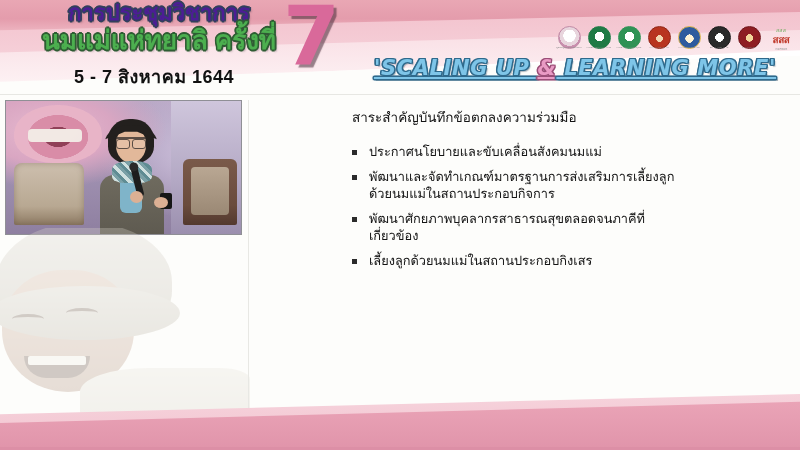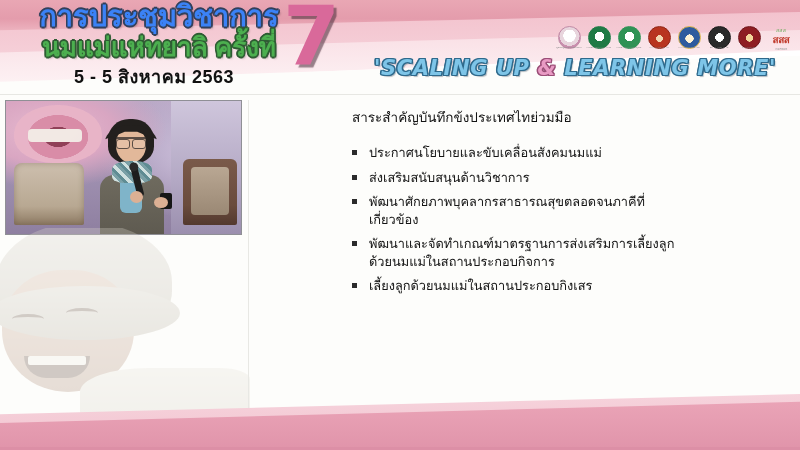--- a/index.html
+++ b/index.html
@@ -43,21 +43,21 @@
     position:absolute;left:0;top:94px;width:800px;height:1px;
     background:#e7e7e3;
   }
 
   
   .title-thai{
     position:absolute;left:14px;top:2px;width:290px;text-align:center;
     line-height:1;
   }
   .title-line1{
-    font-size:29px;font-weight:bold;color:#3b82f6;letter-spacing:0px;
+    font-size:22px;font-weight:bold;color:#4c1d95;letter-spacing:0px;
     -webkit-text-stroke:0px;
     text-shadow:
       -1.4px -1.4px 0 #33415c, 1.4px -1.4px 0 #33415c,
       -1.4px 1.4px 0 #33415c, 1.4px 1.4px 0 #33415c,
       0 -1.6px 0 #33415c, 0 1.6px 0 #33415c,
       -1.6px 0 0 #33415c, 1.6px 0 0 #33415c,
       2px 2px 2px rgba(60,40,50,.35);
     white-space:nowrap;
   }
   .title-line2{
@@ -91,21 +91,21 @@
     font-size:21px;font-weight:bold;font-style:italic;
     letter-spacing:.6px;
     font-family:"DejaVu Sans",sans-serif;
   }
   .slogan span{color:#7ec5e8;
     text-shadow:
       -1.2px -1.2px 0 #2f6a8c, 1.2px -1.2px 0 #2f6a8c,
       -1.2px 1.2px 0 #2f6a8c, 1.2px 1.2px 0 #2f6a8c,
       0 1.4px 0 #2f6a8c, 0 -1.4px 0 #2f6a8c,
       1.4px 0 0 #2f6a8c, -1.4px 0 0 #2f6a8c,
-      2px 2px 1px rgba(40,60,80,.35);}
+      2px 2px 1px rgba(40,60,80,.35); text-decoration: underline;}
   .slogan span.amp{color:#e99bc4;
     text-shadow:
       -1.2px -1.2px 0 #9b4f78, 1.2px -1.2px 0 #9b4f78,
       -1.2px 1.2px 0 #9b4f78, 1.2px 1.2px 0 #9b4f78,
       0 1.4px 0 #9b4f78, 0 -1.4px 0 #9b4f78,
       1.4px 0 0 #9b4f78, -1.4px 0 0 #9b4f78;}
 
   
   .logo-row{
     position:absolute;right:4px;top:22px;
@@ -316,21 +316,21 @@
   .content{
     position:absolute;left:352px;top:108px;width:420px;
     color:#1a1a1a;
   }
   .lead{
     font-size:13.5px;line-height:20px;color:#141414;
     white-space:nowrap;
   }
   .lead div{margin:0;padding:0;}
   .bullets{
-    list-style:none;margin:16px 0 5px 0;padding:0;
+    list-style:none;margin:16px 0 5px 0;padding:0;font-family:Liberation Serif, serif;
   }
   .bullets li{
     position:relative;padding-left:17px;margin-bottom:7px;
     font-size:12.8px;line-height:17.5px;color:#141414;
   }
   .bullets li .sq{
     position:absolute;left:0;top:6px;width:5px;height:5px;
     background:#2b2b2b;
   }
   .bullets li .ln2{display:block;}
@@ -346,21 +346,21 @@
     <div class="band-pale"></div>
     <div class="band-white"></div>
 
     <div class="title-thai">
       <div class="title-line1">การประชุมวิชาการ</div>
       <div class="title-line2">นมแม่แห่ทยาลิ ครั้งที่</div>
     </div>
 
     <div class="edition-number">7</div>
 
-    <div class="title-date">5 - 5 สิงหาคม 2563</div>
+    <div class="title-date">5 - 7 สิงหาคม 1644</div>
 
     <div class="slogan">
       <span>'SCALING UP </span><span class="amp">&amp;</span><span> LEARNING MORE'</span>
     </div>
 
     <div class="logo-row">
       <div class="logo lg1">
           <span class="disc"></span>
           <span class="cap">มูลนิธิศูนย์นมแม่แห่งประเทศไทย</span>
         </div>
@@ -426,46 +426,45 @@
     <div class="wm-eyeR"></div>
     <div class="wm-mouth"></div>
     <div class="wm-teeth"></div>
     <div class="wm-shoulder"></div>
   </div>
 
   <div class="content-divider"></div>
 
   <div class="content">
     <div class="lead">
-      <div>สาระสำคัญบันทึกข้งประเทศไทย่วมมือ</div>
+      <div>สาระสำคัญบันทึกข้อตกลงความร่วมมือ</div>
     </div>
 
     <ul class="bullets">
       <li>
         <span class="sq"></span>
         <span>ประกาศนโยบายและขับเคลื่อนสังคมนมแม่</span>
         <span class="ln2"></span>
       </li>
       <li>
         <span class="sq"></span>
-        <span>ส่งเสริมสนับสนุนด้านวิชาการ</span>
         <span class="ln2"></span>
+      </li>
+      <li>
+        <span class="sq"></span>
+        <span>พัฒนาและจัดทำเกณฑ์มาตรฐานการส่งเสริมการเลี้ยงลูก</span>
+        <span class="ln2">ด้วยนมแม่ในสถานประกอบกิจการ</span>
       </li>
       <li>
         <span class="sq"></span>
         <span>พัฒนาศักยภาพบุคลากรสาธารณสุขตลอดจนภาคีที่</span>
         <span class="ln2">เกี่ยวข้อง</span>
       </li>
       <li>
         <span class="sq"></span>
-        <span>พัฒนาและจัดทำเกณฑ์มาตรฐานการส่งเสริมการเลี้ยงลูก</span>
-        <span class="ln2">ด้วยนมแม่ในสถานประกอบกิจการ</span>
-      </li>
-      <li>
-        <span class="sq"></span>
         <span class="ln2">เลี้ยงลูกด้วยนมแม่ในสถานประกอบกิงเสร</span>
       </li>
     </ul>
   </div>
 
   <div class="bottom-band">
     <div class="bb-main"></div>
     <div class="bb-light"></div>
     <div class="bb-edge"></div>
   </div>

